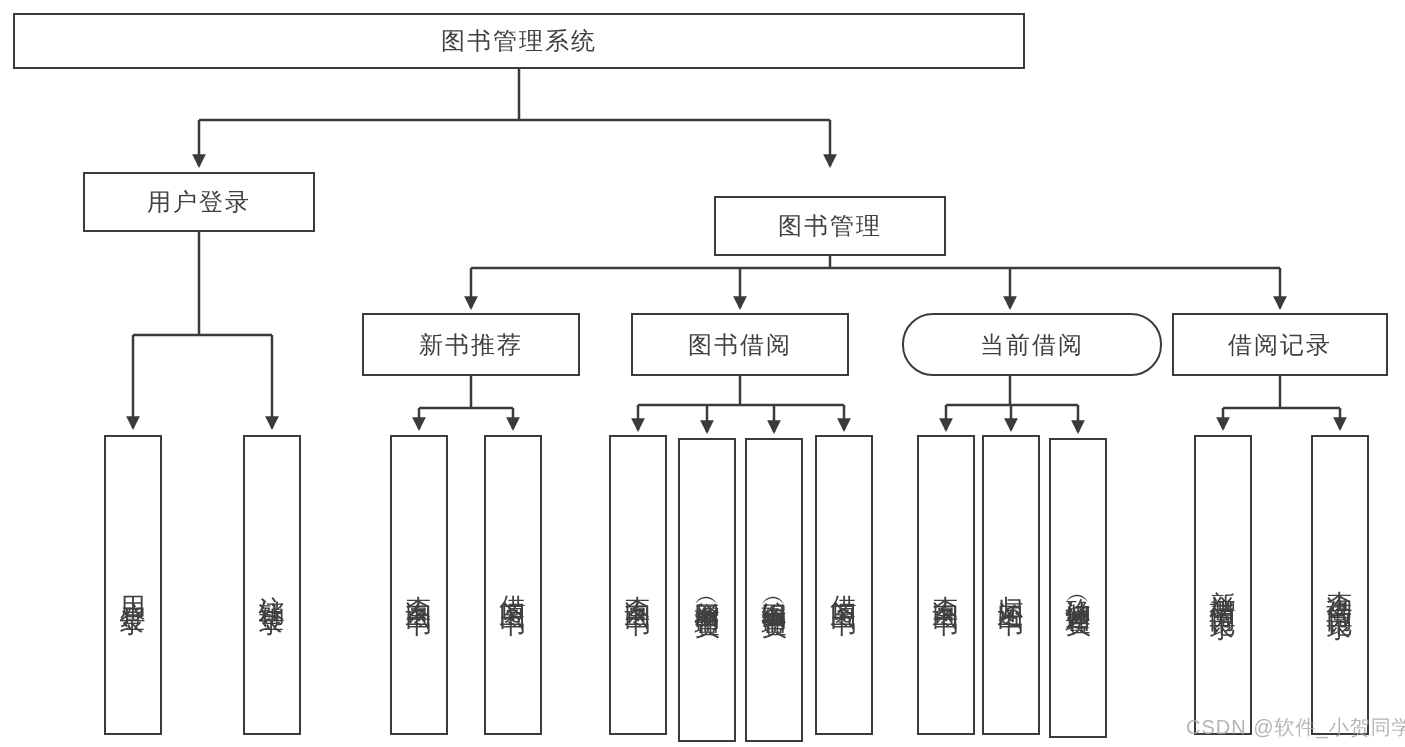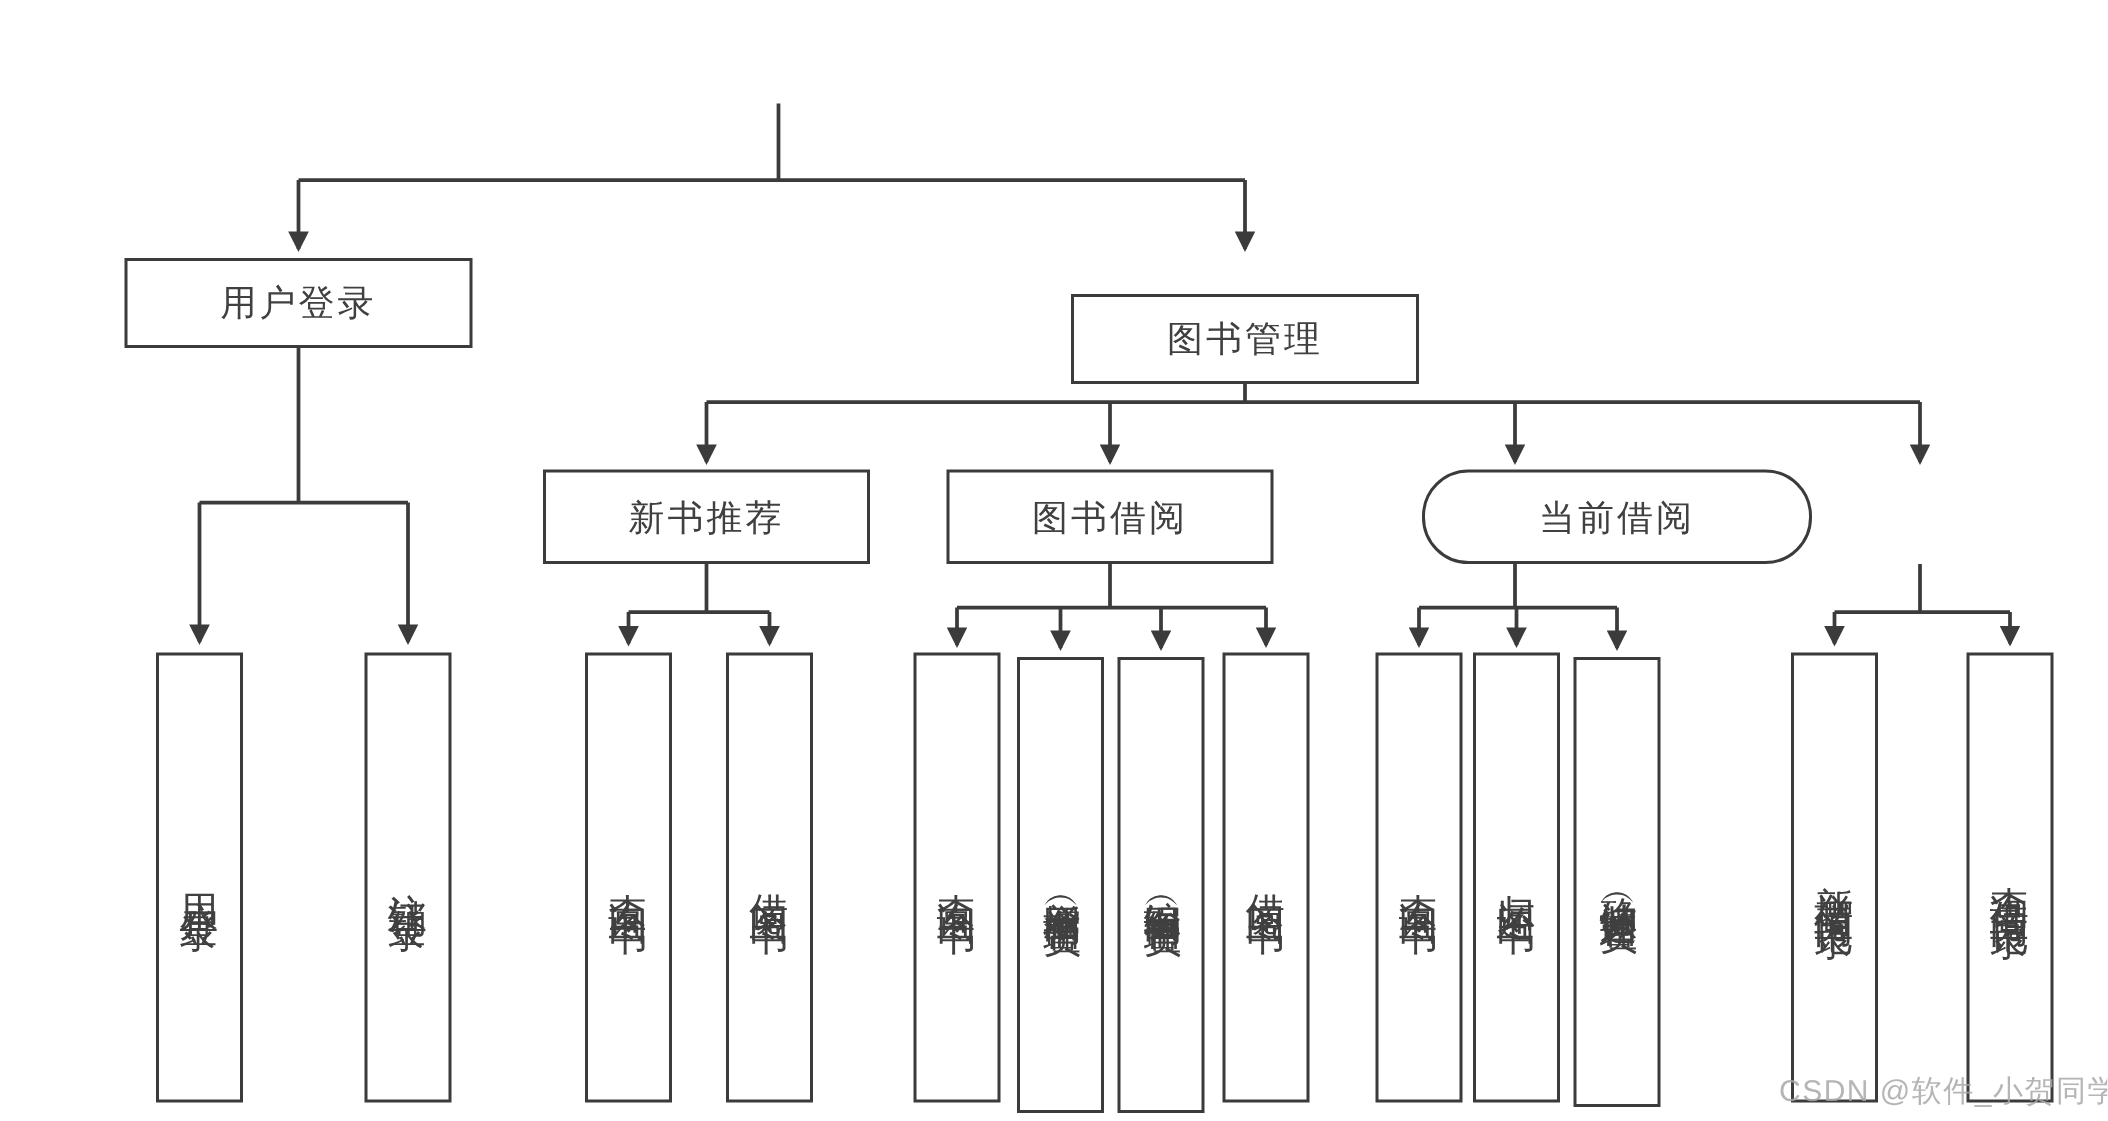--- a/index.html
+++ b/index.html
@@ -44,21 +44,21 @@
   }
 
   
   .root  { left: 13px;  top: 13px;  width: 1012px; height: 56px; }
   .l2    { top: 172px; height: 60px; width: 232px; }
   .l2.user-login { left: 83px; }
   .l2.book-mgmt  { left: 714px; margin-top: 24px; }
   .l3    { top: 313px; height: 63px; width: 218px; }
   .l3.nb { left: 362px; }
   .l3.bb { left: 631px; }
-  .l3.cb { left: 948px; width: 260px; border-radius: 31px; }
+  .l3.cb { left: 902px; width: 260px; border-radius: 31px; }
   .l3.br { left: 1172px; width: 216px; }
 
   
   .leaf {
     top: 435px;
     height: 300px;
     width: 58px;
   }
   .leaf .vtext {
     writing-mode: vertical-rl;
@@ -147,37 +147,43 @@
       <path d="M1011,405 V430" marker-end="url(#arrow)"></path>
       <path d="M1078,405 V432" marker-end="url(#arrow)"></path>
 
       <path d="M1280,376 V408"></path>
       <path d="M1223,408 H1340"></path>
       <path d="M1223,408 V429" marker-end="url(#arrow)"></path>
       <path d="M1340,408 V429" marker-end="url(#arrow)"></path>
     </g>
   </svg>
 
+  <div class="node hbox root">
+    <span>图书管理系统</span>
+  </div>
 
   <div class="node hbox l2 user-login">
     <span>用户登录</span>
   </div>
   <div class="node hbox l2 book-mgmt">
     <span>图书管理</span>
   </div>
 
   <div class="node hbox l3 bb">
     <span>图书借阅</span>
   </div>
   <div class="node hbox l3 nb">
     <span>新书推荐</span>
   </div>
   <div class="node hbox l3 cb">
     <span>当前借阅</span>
   </div>
+  <div class="node hbox l3 br">
+    <span>借阅记录</span>
+  </div>
 
   <div class="node leaf p1">
     <span class="vtext">用户登录</span>
   </div>
   <div class="node leaf p2">
     <span class="vtext">注销登录</span>
   </div>
 
   <div class="node leaf p3">
     <span class="vtext">查询图书</span>

